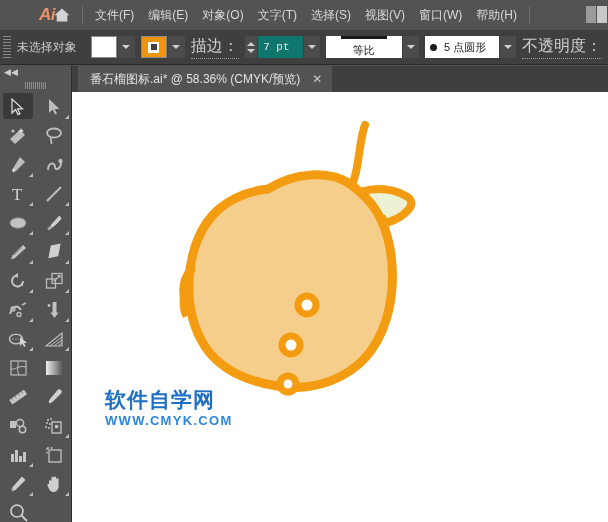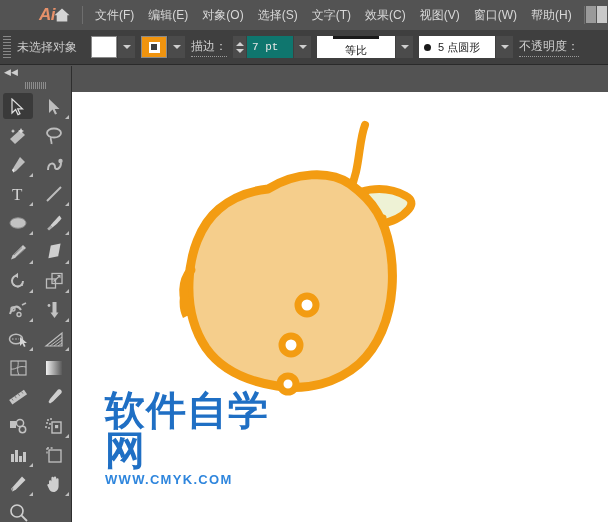--- a/index.html
+++ b/index.html
@@ -81,21 +81,21 @@
   .caret-btn {
     width: 17px; height: 22px; background: #4b4b4b;
     display: flex; align-items: center; justify-content: center;
     margin-left: 1px; margin-right: 6px;
   }
   .caret { width: 0; height: 0;
     border-left: 4px solid transparent; border-right: 4px solid transparent;
     border-top: 4px solid #cfcfcf; }
 
   .ctl-label {
-    color: #cfcfcf; font-size: 12px; white-space: nowrap;
+    color: #cfcfcf; font-size: 16px; white-space: nowrap;
     border-bottom: 1px dotted #9a9a9a; padding-bottom: 1px;
     margin-right: 6px;
   }
 
   .stepper {
     width: 13px; height: 22px; background: #4b4b4b;
     display: flex; flex-direction: column;
     align-items: center; justify-content: center; gap: 3px;
     margin-right: 1px;
   }
@@ -182,21 +182,21 @@
     width: 536px; height: 430px;
     background: #ffffff;
     overflow: hidden;
   }
   #artwork { position: absolute; left: 0; top: 0; }
   #watermark {
     position: absolute; left: 33px; top: 298px;
     width: 190px;
   }
   #wm-cn {
-    color: #1f6fc4; font-size: 40px; font-weight: bold;
+    color: #1f6fc4; font-size: 21px; font-weight: bold;
     letter-spacing: 1px; line-height: 1;
     font-family: "DejaVu Sans", sans-serif;
   }
   #wm-url {
     color: #2f86dd; font-size: 13px; font-weight: bold;
     letter-spacing: 1.3px; margin-top: 2px;
     font-family: "Liberation Sans", sans-serif;
   }
 </style>
 </head>
@@ -208,23 +208,22 @@
     <div class="ai-logo">Ai</div>
     <div class="home-btn">
       <svg width="18" height="16" viewBox="0 0 18 16">
         <path d="M9 1.5 L16.5 8.3 L14.3 8.3 L14.3 14.5 L3.7 14.5 L3.7 8.3 L1.5 8.3 Z" fill="#d4d4d4"></path>
       </svg>
     </div>
     <div class="mb-sep"></div>
     <div class="menu-item">文件(F)</div>
     <div class="menu-item">编辑(E)</div>
     <div class="menu-item">对象(O)</div>
+    <div class="menu-item">文字(T)</div>
     <div class="menu-item">选择(S)</div>
-    <div class="menu-item">文字(T)</div>
-    <div class="menu-item">效果(C)</div>
     <div class="menu-item">视图(V)</div>
     <div class="menu-item">窗口(W)</div>
     <div class="menu-item">帮助(H)</div>
     <div class="mb-sep"></div>
     <div id="ws-switch">
       <div class="wsq"></div>
         <div class="wsq2"></div>
     </div>
   </div>
 
@@ -282,20 +281,26 @@
       <span class="brush-dot"></span>
       <span>5 点圆形</span>
     </div>
     <div class="caret-btn">
         <span class="caret"></span>
       </div>
 
     <div class="ctl-label">不透明度：</div>
   </div>
 
+  <div id="tabbar">
+    <div id="doc-tab">
+      <span class="tab-title">番石榴图标.ai* @ 58.36% (CMYK/预览)</span>
+      <span class="tab-close">✕</span>
+    </div>
+  </div>
 
   <div id="toolbar">
     <div id="tb-collapse">◀◀</div>
     <div id="tb-grip">
       <i></i>
         <i></i>
         <i></i>
         <i></i>
         <i></i>
         <i></i>

